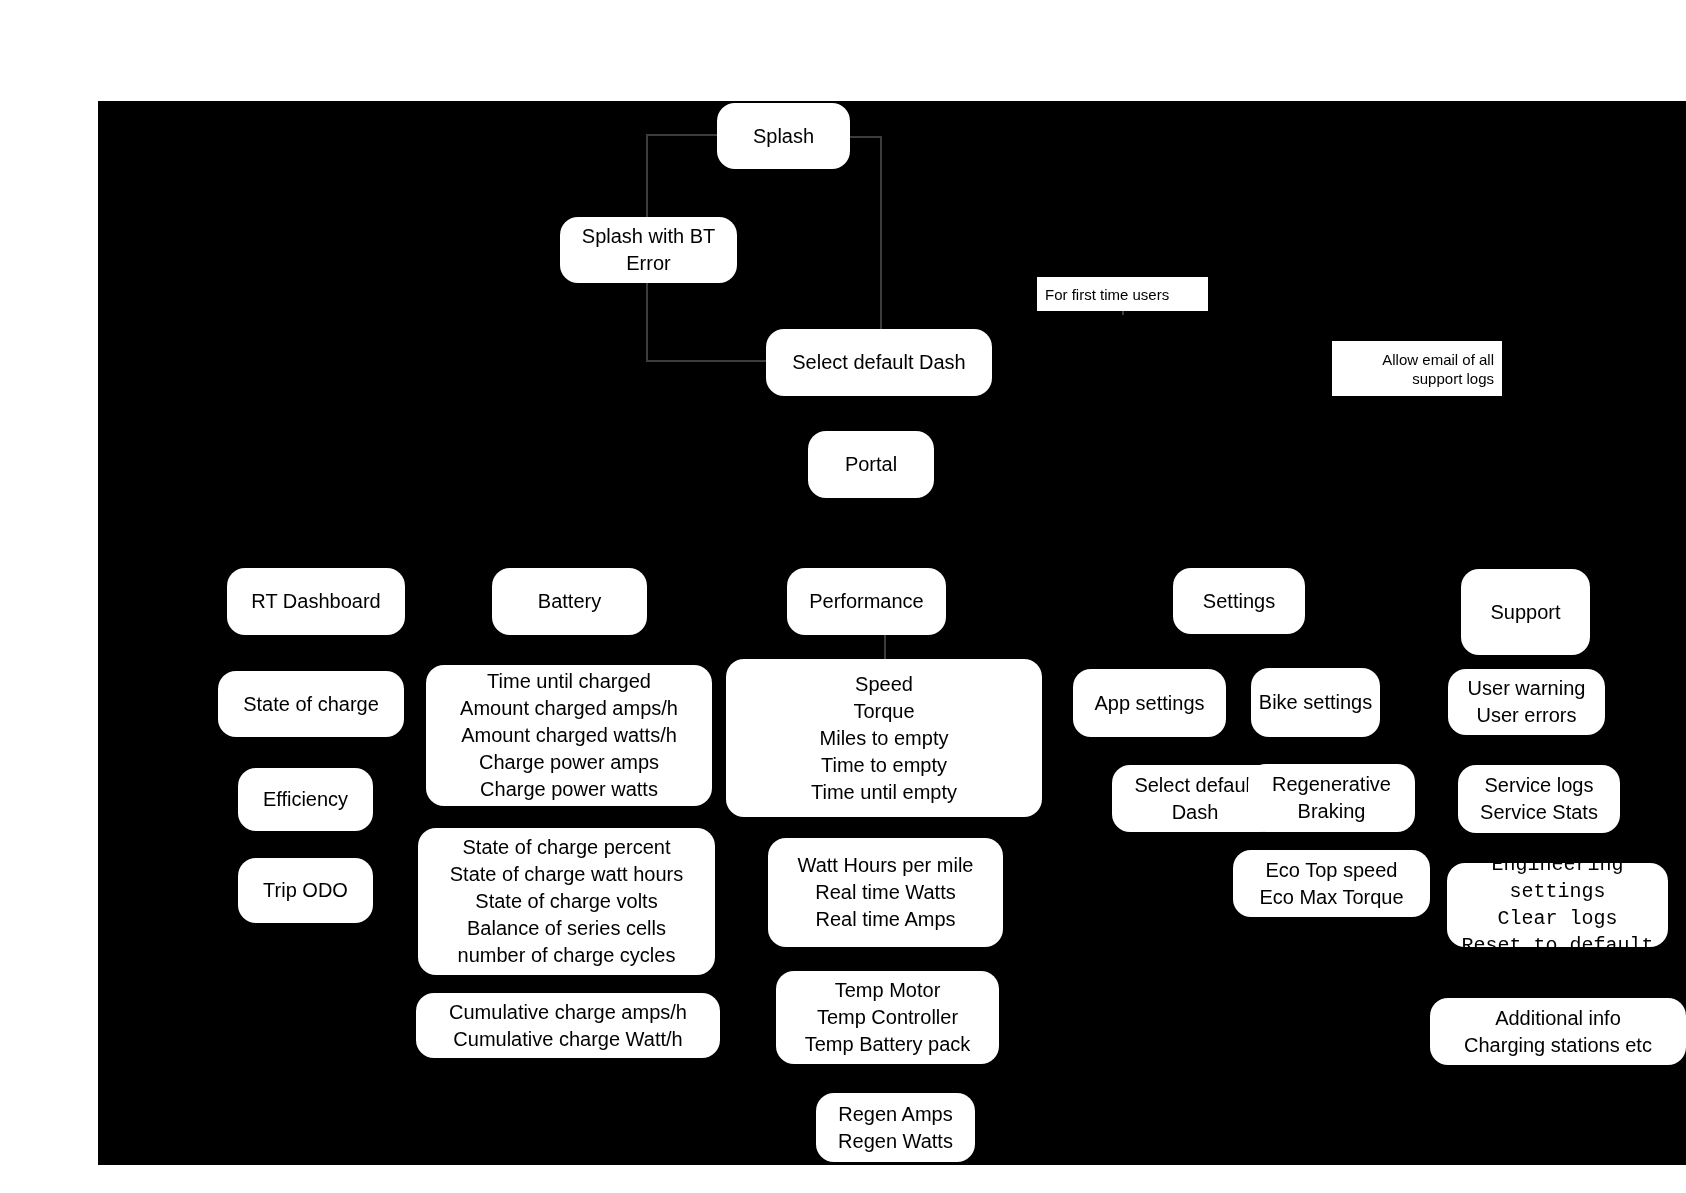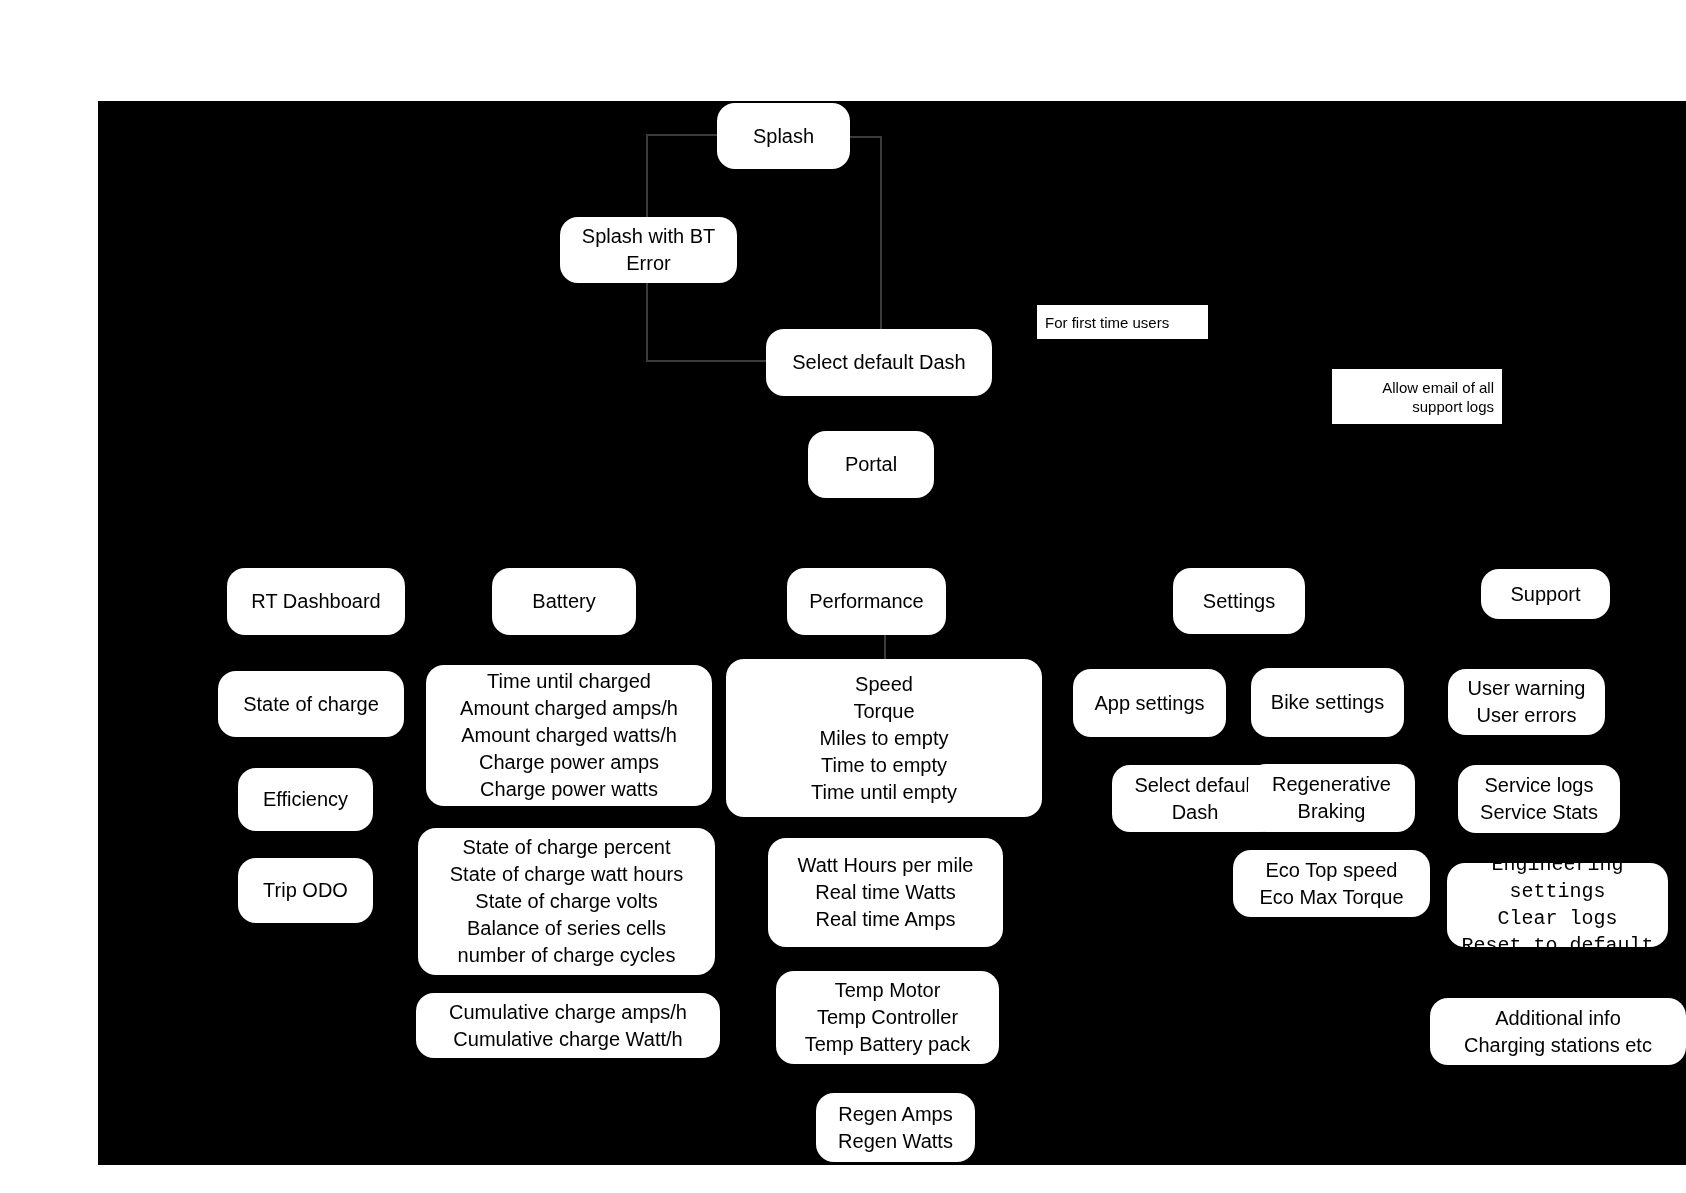--- a/index.html
+++ b/index.html
@@ -33,21 +33,20 @@
   .note{
     position:absolute;
     background:#ffffff;
     color:#000000;
     border-radius:0;
     display:flex;align-items:center;
     font-size:15px;line-height:19px;
     white-space:pre-line;
     box-sizing:border-box;
     padding:4px 8px;
-    margin-top:28px;
   }
   .note.left{justify-content:flex-start;text-align:left;}
   .note.right{justify-content:flex-end;text-align:right;}
 </style>
 </head>
 <body>
 
 <div class="page">
 
   <div class="canvas"></div>
@@ -63,24 +62,24 @@
   <div class="node" style="left:717px;top:103px;width:133px;height:66px;">Splash</div>
   <div class="node" style="left:560px;top:217px;width:177px;height:66px;">Splash with BT
 Error</div>
   <div class="note left" style="left:1037px;top:277px;width:171px;height:34px;">For first time users</div>
   <div class="node" style="left:766px;top:329px;width:226px;height:67px;">Select default Dash</div>
   <div class="note right" style="left:1332px;top:341px;width:170px;height:55px;">Allow email of all
 support logs</div>
   <div class="node" style="left:808px;top:431px;width:126px;height:67px;">Portal</div>
 
   <div class="node" style="left:227px;top:568px;width:178px;height:67px;">RT Dashboard</div>
-  <div class="node" style="left:492px;top:568px;width:144px;height:67px;">Battery</div>
+  <div class="node" style="left:492px;top:568px;width:155px;height:67px;">Battery</div>
   <div class="node" style="left:787px;top:568px;width:159px;height:67px;">Performance</div>
   <div class="node" style="left:1173px;top:568px;width:132px;height:66px;">Settings</div>
-  <div class="node" style="left:1461px;top:569px;width:129px;height:50px;margin-left:20px;">Support</div>
+  <div class="node" style="left:1461px;top:569px;width:129px;height:86px;">Support</div>
 
   <div class="node" style="left:218px;top:671px;width:186px;height:66px;">State of charge</div>
   <div class="node" style="left:238px;top:768px;width:135px;height:63px;">Efficiency</div>
   <div class="node" style="left:238px;top:858px;width:135px;height:65px;">Trip ODO</div>
 
   <div class="node" style="left:426px;top:665px;width:286px;height:141px;">Time until charged
 Amount charged amps/h
 Amount charged watts/h
 Charge power amps
 Charge power watts</div>
@@ -100,21 +99,21 @@
   <div class="node" style="left:768px;top:838px;width:235px;height:109px;">Watt Hours per mile
 Real time Watts
 Real time Amps</div>
   <div class="node" style="left:776px;top:971px;width:223px;height:93px;">Temp Motor
 Temp Controller
 Temp Battery pack</div>
   <div class="node" style="left:816px;top:1093px;width:159px;height:69px;">Regen Amps
 Regen Watts</div>
 
   <div class="node" style="left:1073px;top:669px;width:153px;height:68px;">App settings</div>
-  <div class="node" style="left:1251px;top:668px;width:153px;height:69px;">Bike settings</div>
+  <div class="node" style="left:1251px;top:668px;width:129px;height:69px;">Bike settings</div>
   <div class="node" style="left:1067px;top:765px;width:166px;height:67px;margin-left:45px;">Select default
 Dash</div>
   <div class="node" style="left:1248px;top:764px;width:167px;height:68px;">Regenerative
 Braking</div>
   <div class="node" style="left:1233px;top:850px;width:197px;height:67px;">Eco Top speed
 Eco Max Torque</div>
 
   <div class="node" style="left:1448px;top:669px;width:157px;height:66px;">User warning
 User errors</div>
   <div class="node" style="left:1458px;top:765px;width:162px;height:68px;">Service logs

